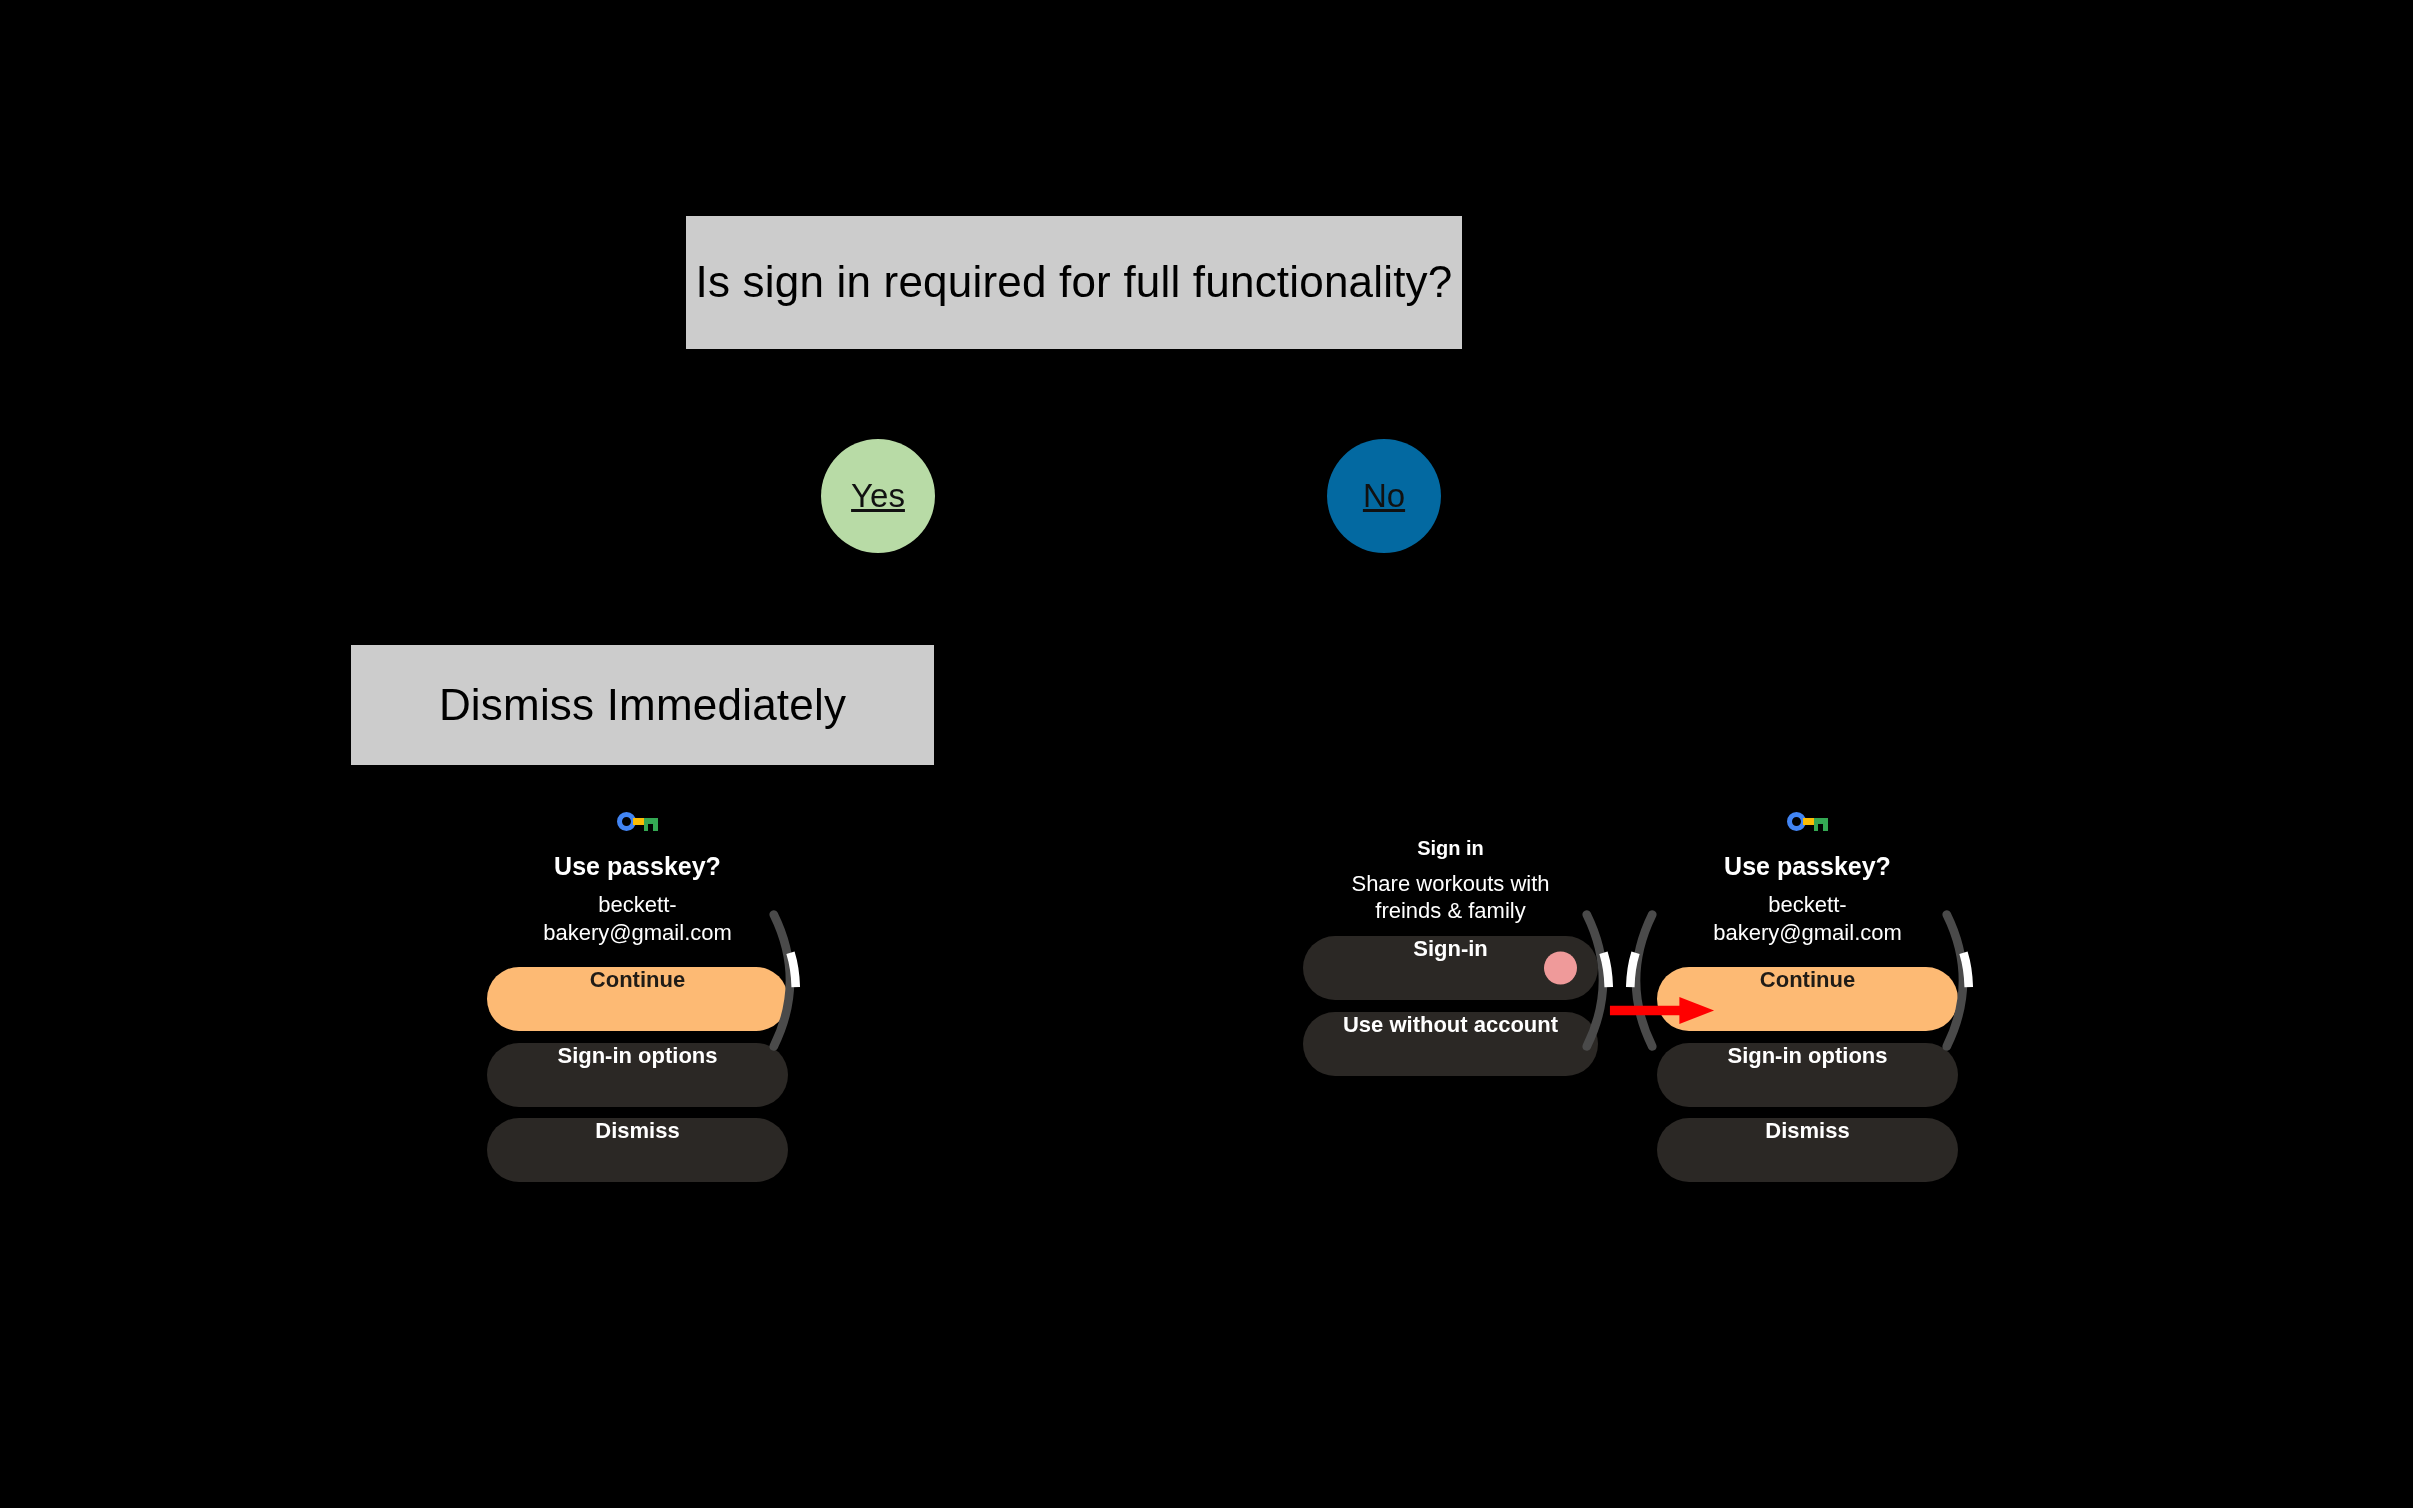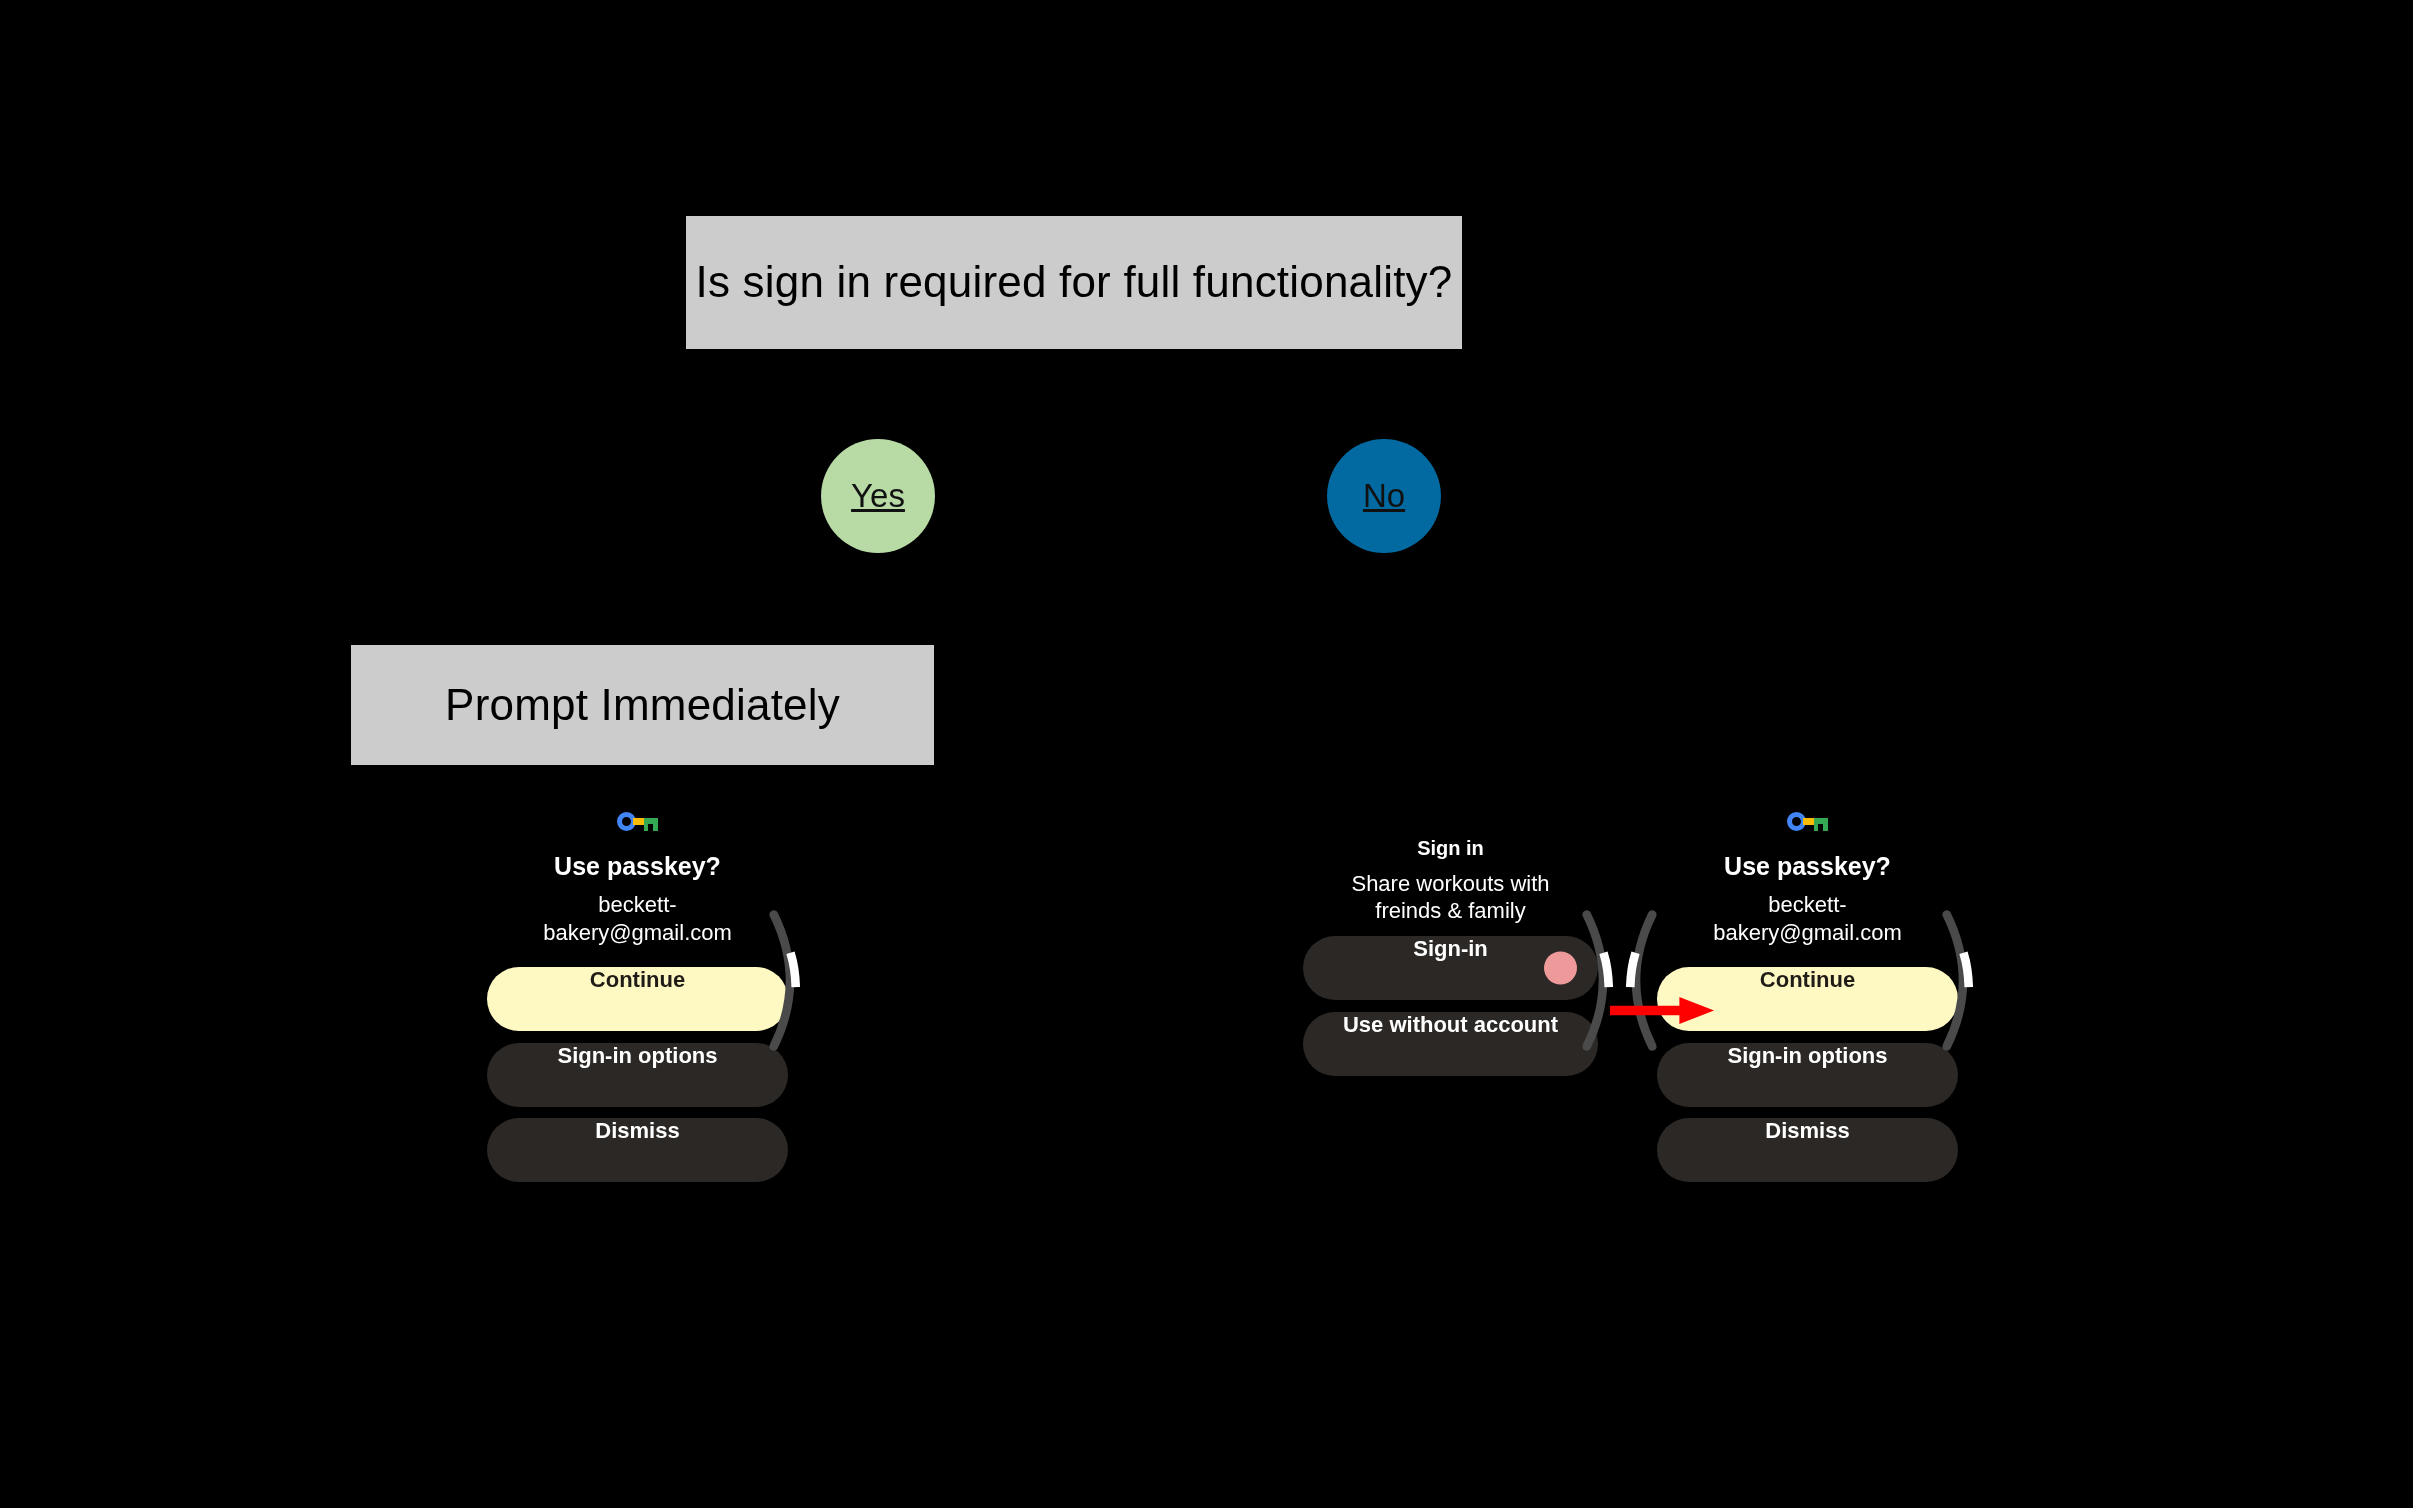--- a/index.html
+++ b/index.html
@@ -170,21 +170,21 @@
     justify-content: center;
     text-align: center;
     border-radius: 965px;
     font-size: 22px;
     font-weight: 700;
     line-height: 1.2;
     box-sizing: border-box;
     margin: 11.6px auto 0 auto;
   }
   .watch-btn.primary {
-    background: #fef9c3;
+    background: #fdba74;
     color: #201c17;
   }
   .watch-btn.secondary {
     background: #2b2825;
     color: #ffffff;
   }
 
   
   #watch-left { left: 483px; top: 809px; width: 309px; }
   #watch-left .watch-btn { width: 301px; height: 64px; }
@@ -245,21 +245,21 @@
   <div class="connector" style="left:1162px; top:350px; height:90px;"></div>
   <div class="connector" style="left:877px; top:553px; height:92px;"></div>
   <div class="connector" style="left:1383px; top:553px; height:92px;"></div>
 
   <div class="flow-box" id="box-question">Is sign in required for full functionality?</div>
 
   <div class="flow-circle" id="circle-yes">Yes</div>
 
   <div class="flow-circle" id="circle-no">No</div>
 
-  <div class="flow-box" id="box-left-outcome">Prompt Immediately</div>
+  <div class="flow-box" id="box-left-outcome">Dismiss Immediately</div>
 
 
   <div class="watch-screen" id="watch-left">
 
     <div class="watch-icon-passkey">
       <span class="pk-ring"></span>
       <span class="pk-shaft"></span>
       <span class="pk-teeth"></span>
     </div>
 

